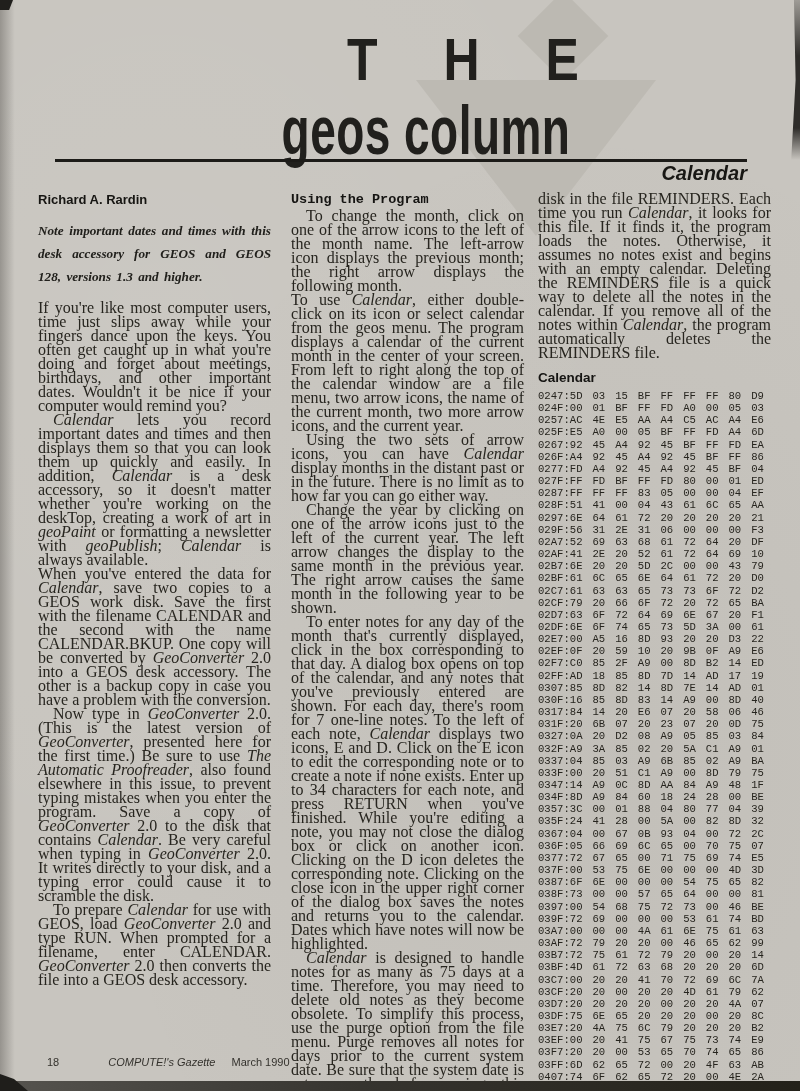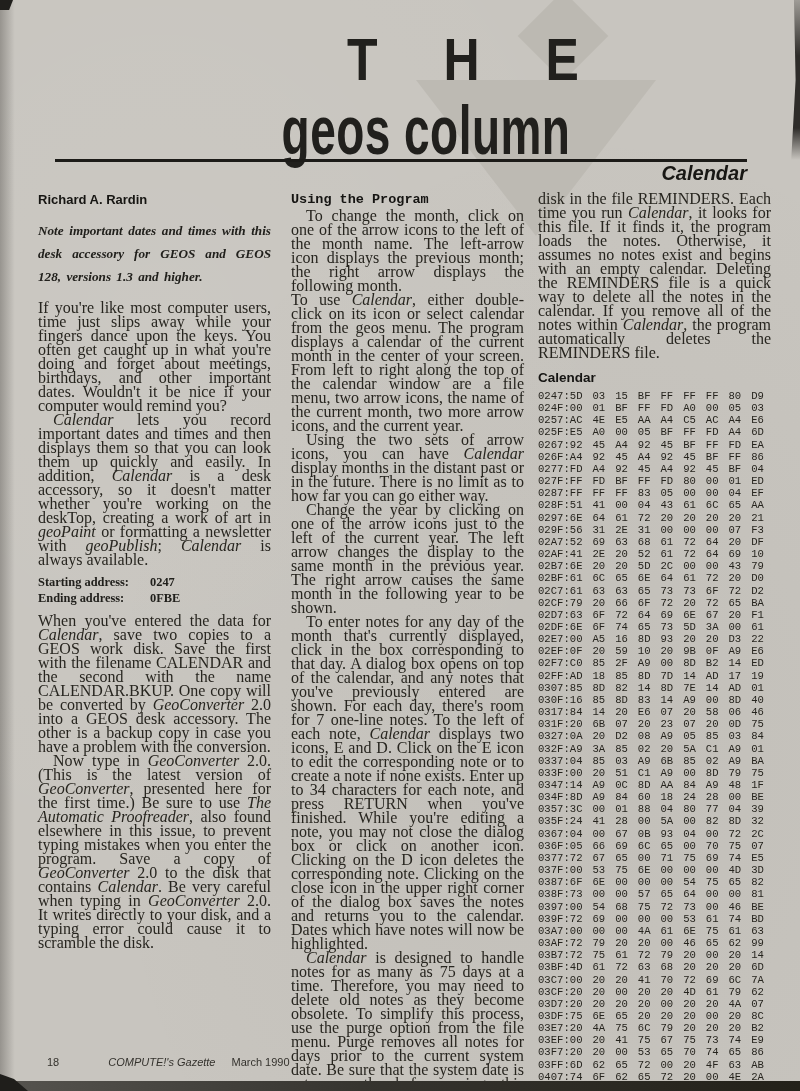--- a/index.html
+++ b/index.html
@@ -74,26 +74,23 @@
 <div class="kicker">T H E</div>
 <div class="logo">geos column</div>
 <div class="rule"></div>
 <div class="section-title">Calendar</div>
 
 <div class="col col1">
   <div class="byline">Richard A. Rardin</div>
   <p class="deck">Note important dates and times with this desk accessory for GEOS and GEOS 128, versions 1.3 and higher.</p>
   <p class="bodytext">If you're like most computer users, time just slips away while your fingers dance upon the keys. You often get caught up in what you're doing and forget about meetings, birthdays, and other important dates. Wouldn't it be nice if your computer would remind you?</p>
   <p class="bodytext indent"><i>Calendar</i> lets you record important dates and times and then displays them so that you can look them up quickly and easily. In addition, <i>Calendar</i> is a desk accessory, so it doesn't matter whether you're working on the deskTop, creating a work of art in <i>geoPaint</i> or formatting a newsletter with <i>geoPublish</i>; <i>Calendar</i> is always available.</p>
-  <div class="addr">
-    <div><span class="addr-label">Starting address:</span><span>0247</span></div>
-    <div><span class="addr-label">Ending address:</span><span>0FBE</span></div>
-  </div>
   <p class="bodytext">When you've entered the data for <i>Calendar</i>, save two copies to a GEOS work disk. Save the first with the filename CALENDAR and the second with the name CALENDAR.BKUP. One copy will be converted by <i>GeoConverter</i> 2.0 into a GEOS desk accessory. The other is a backup copy in case you have a problem with the conversion.</p>
   <p class="bodytext indent">Now type in <i>GeoConverter</i> 2.0. (This is the latest version of <i>GeoConverter</i>, presented here for the first time.) Be sure to use <i>The Automatic Proofreader</i>, also found elsewhere in this issue, to prevent typing mistakes when you enter the program. Save a copy of <i>GeoConverter</i> 2.0 to the disk that contains <i>Calendar</i>. Be very careful when typing in <i>GeoConverter</i> 2.0. It writes directly to your disk, and a typing error could cause it to scramble the disk.</p>
+  <p class="bodytext indent">To prepare <i>Calendar</i> for use with GEOS, load <i>GeoConverter</i> 2.0 and type RUN. When prompted for a filename, enter CALENDAR. <i>GeoConverter</i> 2.0 then converts the file into a GEOS desk accessory.</p>
 </div>
 
 <div class="col col2">
   <h3 class="subhead" style="margin-top:0">Using the Program</h3>
   <p class="bodytext indent">To change the month, click on one of the arrow icons to the left of the month name. The left-arrow icon displays the previous month; the right arrow displays the following month.</p>
   <p class="bodytext">To use <i>Calendar</i>, either double-click on its icon or select calendar from the geos menu. The program displays a calendar of the current month in the center of your screen. From left to right along the top of the calendar window are a file menu, two arrow icons, the name of the current month, two more arrow icons, and the current year.</p>
   <p class="bodytext indent">Using the two sets of arrow icons, you can have <i>Calendar</i> display months in the distant past or in the future. There is no limit as to how far you can go either way.</p>
   <p class="bodytext indent">Change the year by clicking on one of the arrow icons just to the left of the current year. The left arrow changes the display to the same month in the previous year. The right arrow causes the same month in the following year to be shown.</p>
   <p class="bodytext indent">To enter notes for any day of the month that's currently displayed, click in the box corresponding to that day. A dialog box opens on top of the calendar, and any notes that you've previously entered are shown. For each day, there's room for 7 one-line notes. To the left of each note, <i>Calendar</i> displays two icons, E and D. Click on the E icon to edit the corresponding note or to create a note if none exists. Enter up to 34 characters for each note, and press RETURN when you've finished. While you're editing a note, you may not close the dialog box or click on another icon. Clicking on the D icon deletes the corresponding note. Clicking on the close icon in the upper right corner of the dialog box saves the notes and returns you to the calendar. Dates which have notes will now be highlighted.</p>
   <p class="bodytext indent"><i>Calendar</i> is designed to handle notes for as many as 75 days at a time. Therefore, you may need to delete old notes as they become obsolete. To simplify this process, use the purge option from the file menu. Purge removes all notes for days prior to the current system date. Be sure that the system date is set correctly before using this command.</p>
@@ -119,21 +116,21 @@
       <div>0277:FD A4 92 45 A4 92 45 BF 04</div>
 
       <div>027F:FF FD BF FF FD 80 00 01 ED</div>
 
       <div>0287:FF FF FF 83 05 00 00 04 EF</div>
 
       <div>028F:51 41 00 04 43 61 6C 65 AA</div>
 
       <div>0297:6E 64 61 72 20 20 20 20 21</div>
 
-      <div>029F:56 31 2E 31 00 00 00 07 F3</div>
+      <div>029F:56 31 2E 31 06 00 00 00 F3</div>
 
       <div>02A7:52 69 63 68 61 72 64 20 DF</div>
 
       <div>02AF:41 2E 20 52 61 72 64 69 10</div>
 
       <div>02B7:6E 20 20 5D 2C 00 00 43 79</div>
 
       <div>02BF:61 6C 65 6E 64 61 72 20 D0</div>
 
       <div>02C7:61 63 63 65 73 73 6F 72 D2</div>

